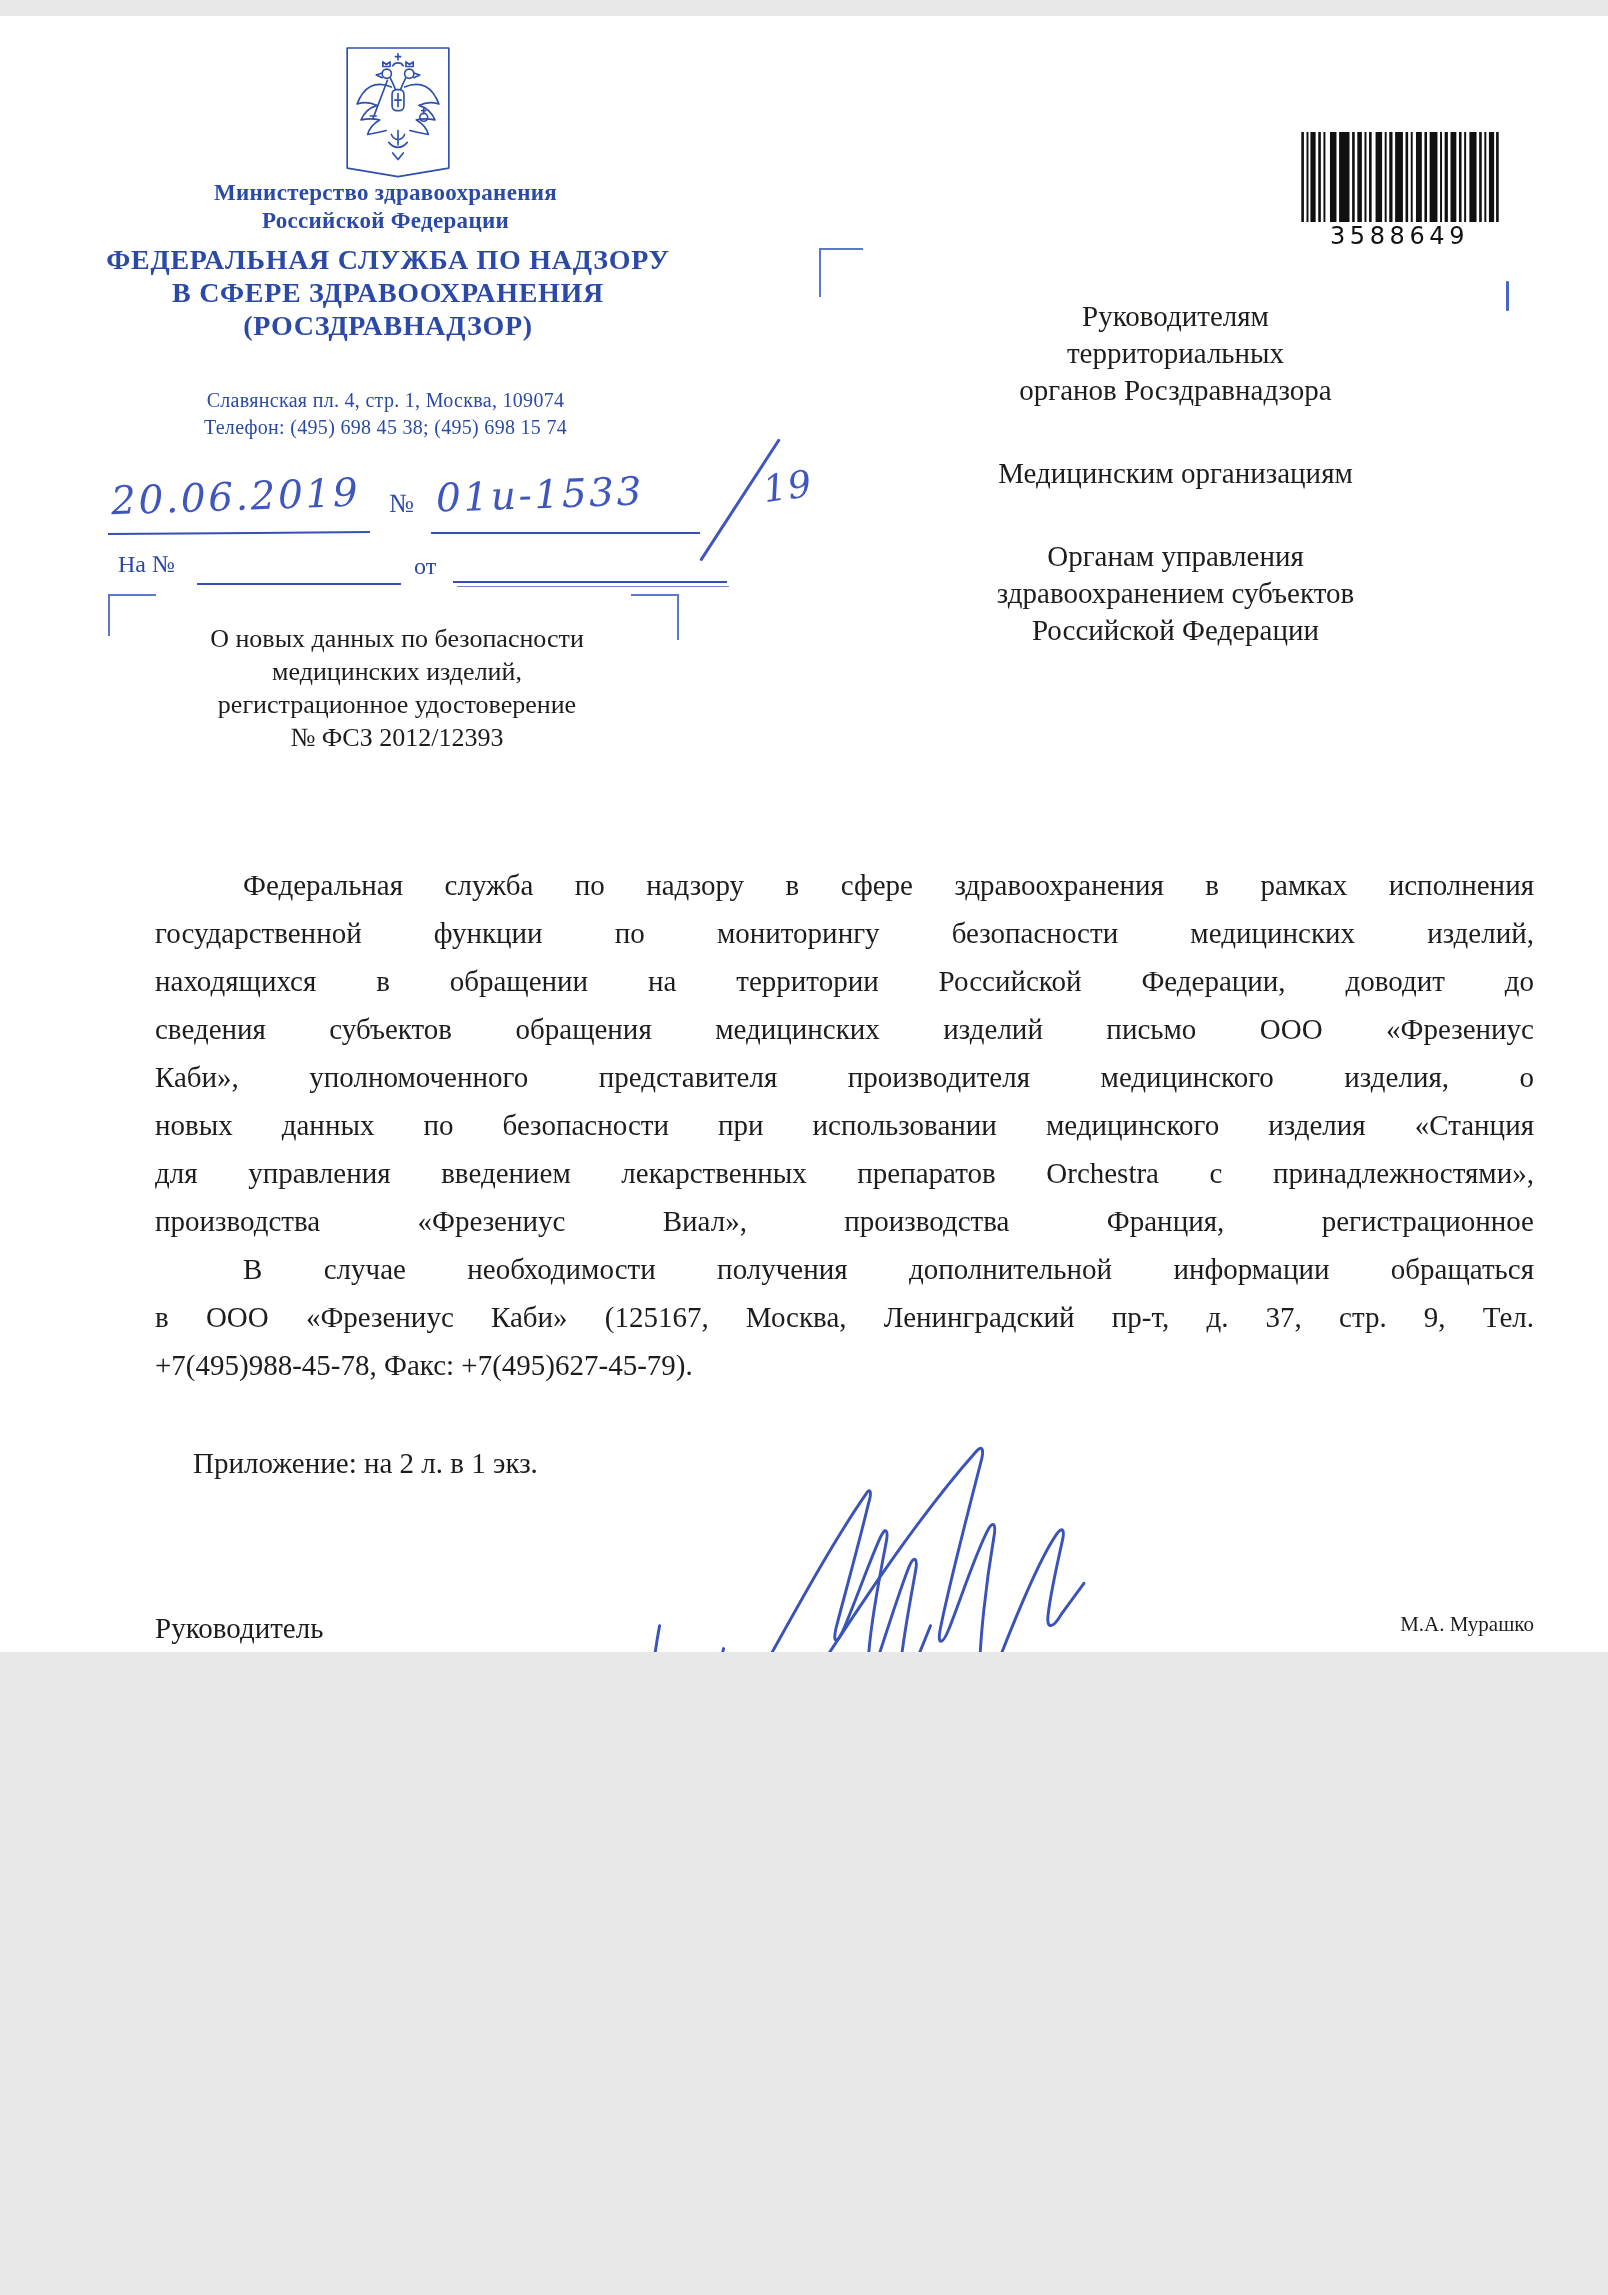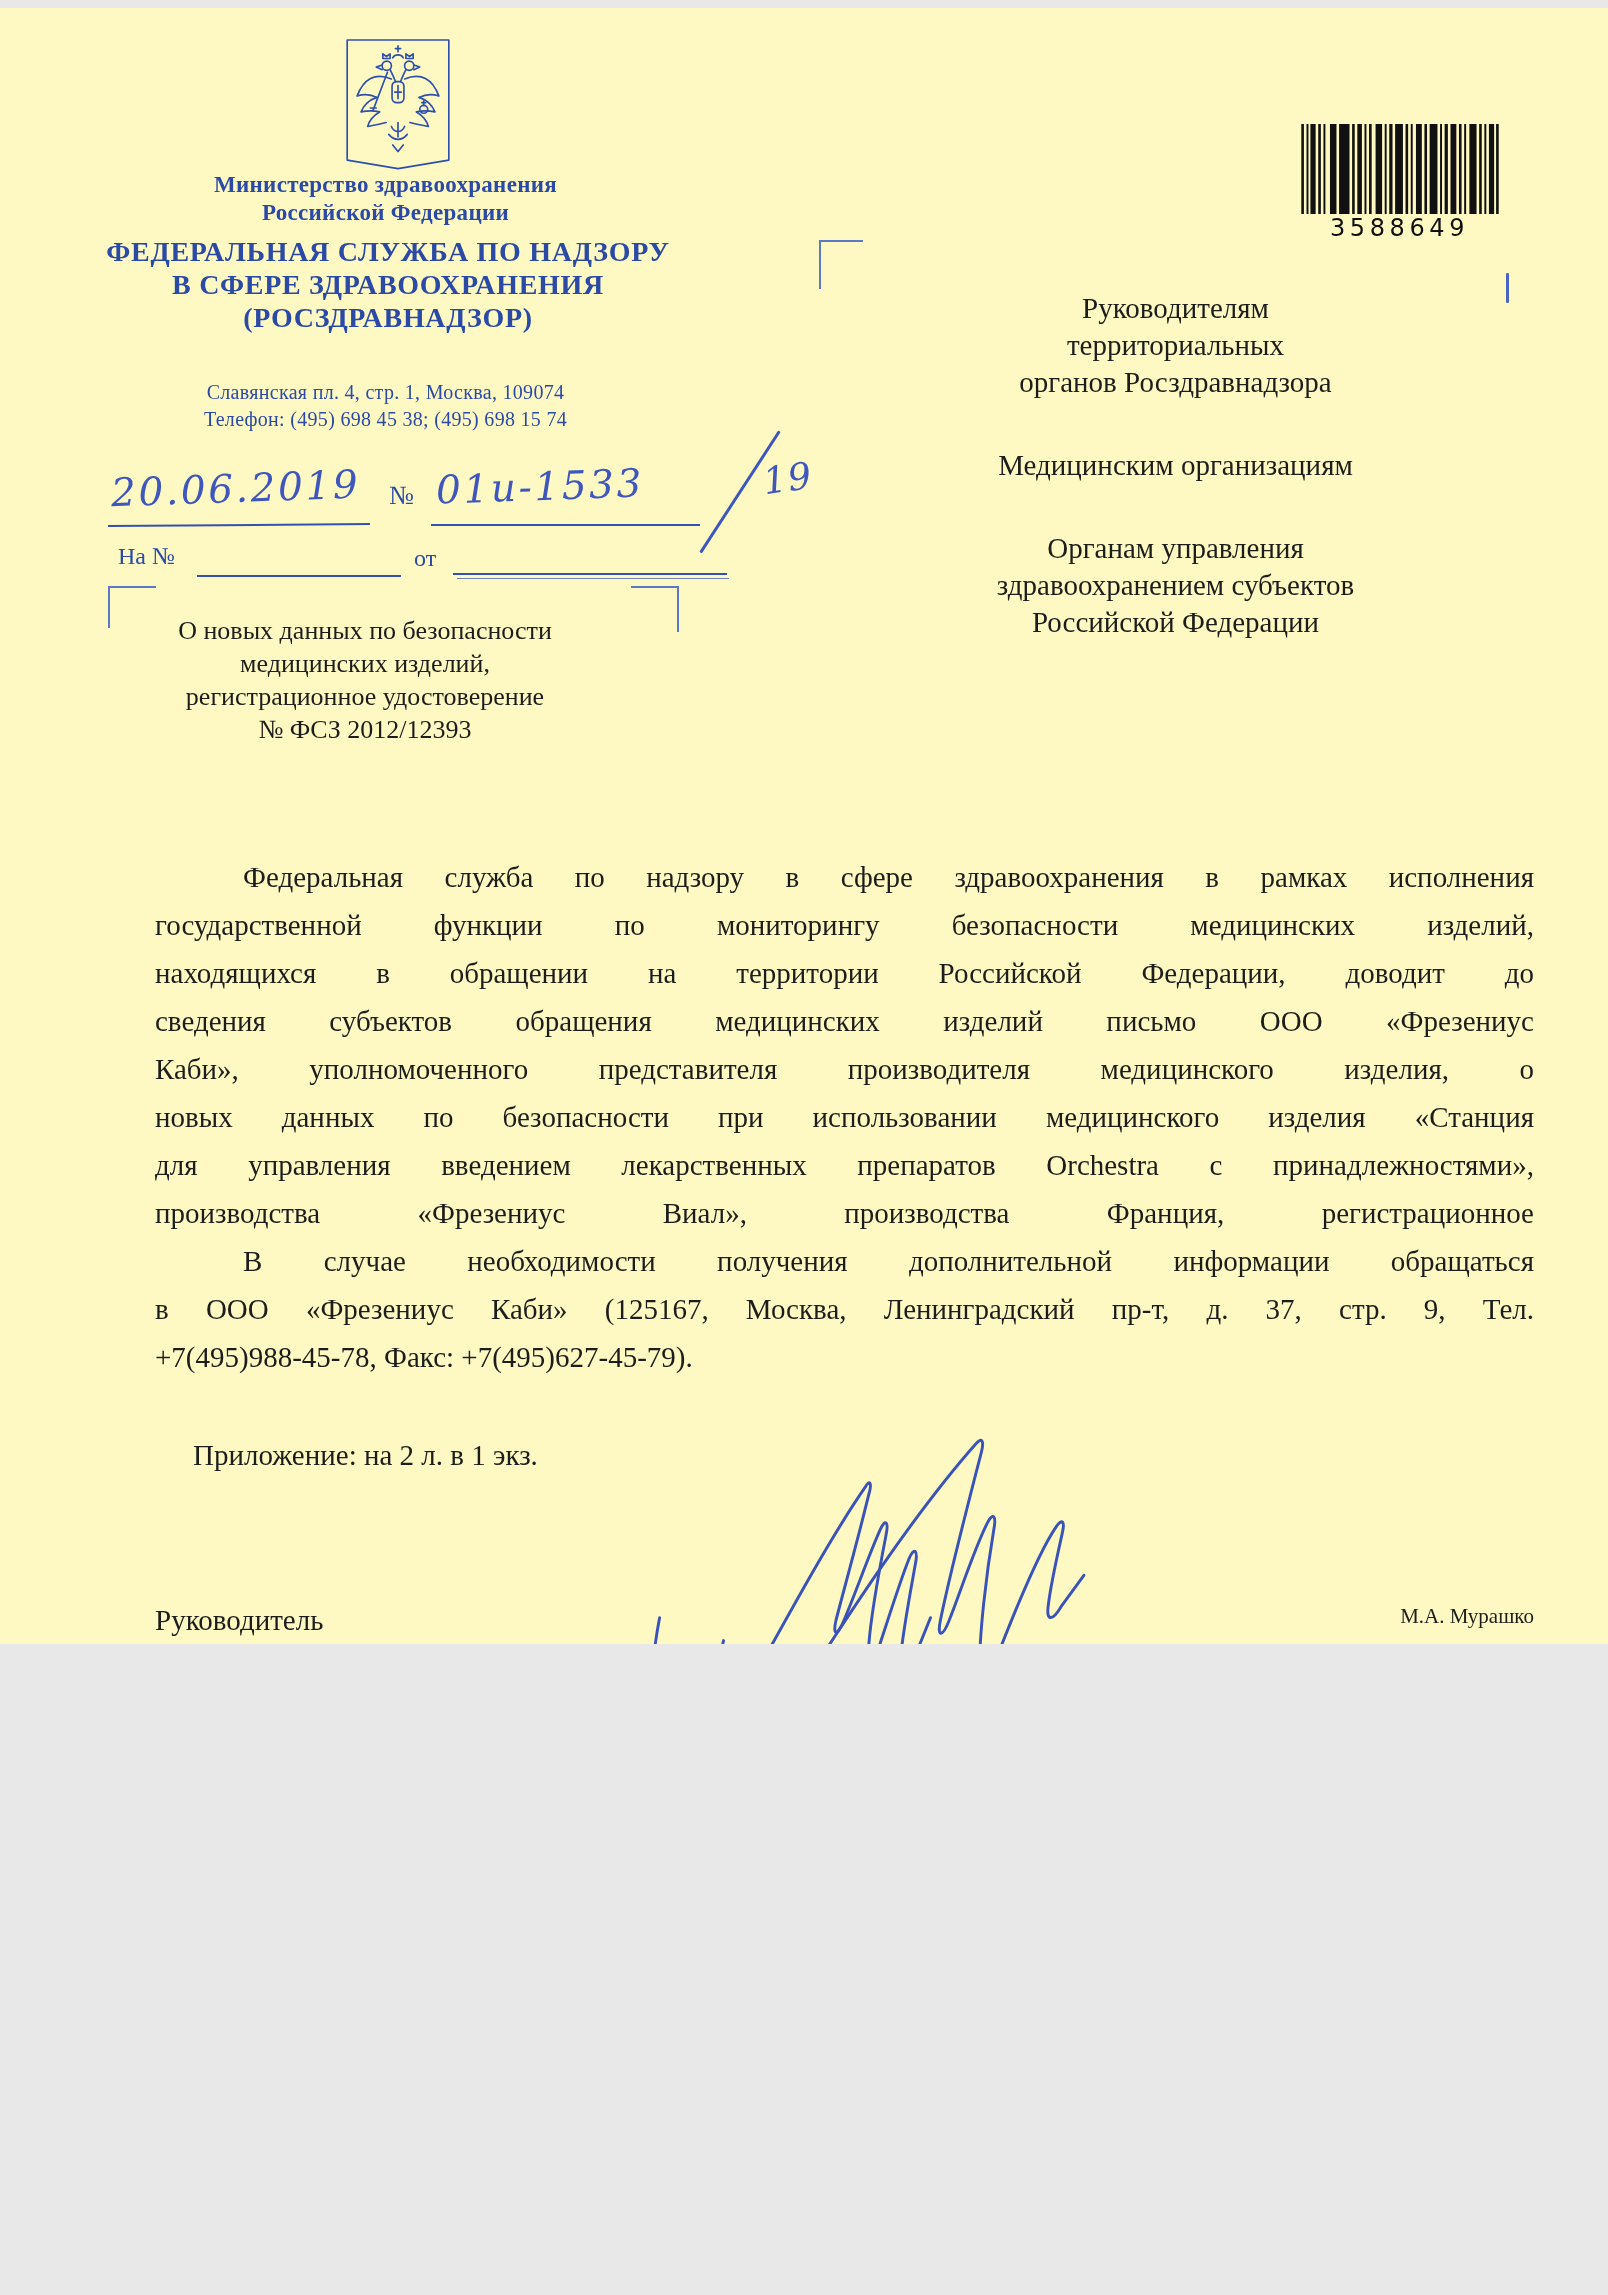--- a/index.html
+++ b/index.html
@@ -1,20 +1,20 @@
 <!DOCTYPE html>
 <html style="font-size:10.4px"><head>
 <meta charset="utf-8">
 <style>
   html,body{margin:0;padding:0;background:#e8e8e8;}
   .page{
     position:relative;
     width:1609px;height:1636px;
-    margin:8px auto;
-    background:#fef9c3;
+    margin:16px auto;
+    background:#ffffff;
     font-family:"Liberation Serif", serif;
     color:#1d1d1b;
     overflow:hidden;
   }
   
   .emblem{position:absolute;left:345px;top:30px;width:106px;height:132px;}
   .ministry{
     position:absolute;left:98px;top:163px;width:575px;
     text-align:center;font-weight:bold;font-size:23px;line-height:28px;
     color:#2b4aa6;white-space:pre-line;letter-spacing:0.3px;
@@ -49,21 +49,21 @@
   .on-num-label{position:absolute;left:118px;top:535px;font-size:24px;color:#2b4aa6;}
   .from-label{position:absolute;left:414px;top:537px;font-size:24px;color:#2b4aa6;}
   .u-onnum{left:197px;top:567px;width:204px;}
   .u-from1{left:453px;top:565px;width:274px;}
   .u-from2{left:457px;top:570px;width:272px;height:1.3px;opacity:0.7;}
   
   .corner{position:absolute;border:0 solid #5b79c6;}
   .corner-tl{left:108px;top:578px;width:46px;height:40px;border-top-width:2px;border-left-width:2px;}
   .corner-tr{left:631px;top:578px;width:46px;height:44px;border-top-width:2px;border-right-width:2px;}
   .subject{
-    position:absolute;left:94px;top:606px;width:542px;
+    position:absolute;left:126px;top:606px;width:542px;
     text-align:center;font-size:26px;line-height:33px;white-space:pre-line;
   }
   
   .barcode{position:absolute;left:1300px;top:116px;width:200px;height:90px;}
   .barcode-number{
     position:absolute;left:1293px;top:206px;width:213px;text-align:center;
     font-family:"DejaVu Sans", sans-serif;font-size:24px;letter-spacing:4.6px;color:#111;
   }
   .corner-addr{left:819px;top:232px;width:42px;height:47px;border-top-width:2px;border-left-width:2px;}
   .fold-tick{position:absolute;left:1506px;top:265px;width:2.6px;height:30px;background:#4a66c0;border-radius:1.3px;}

